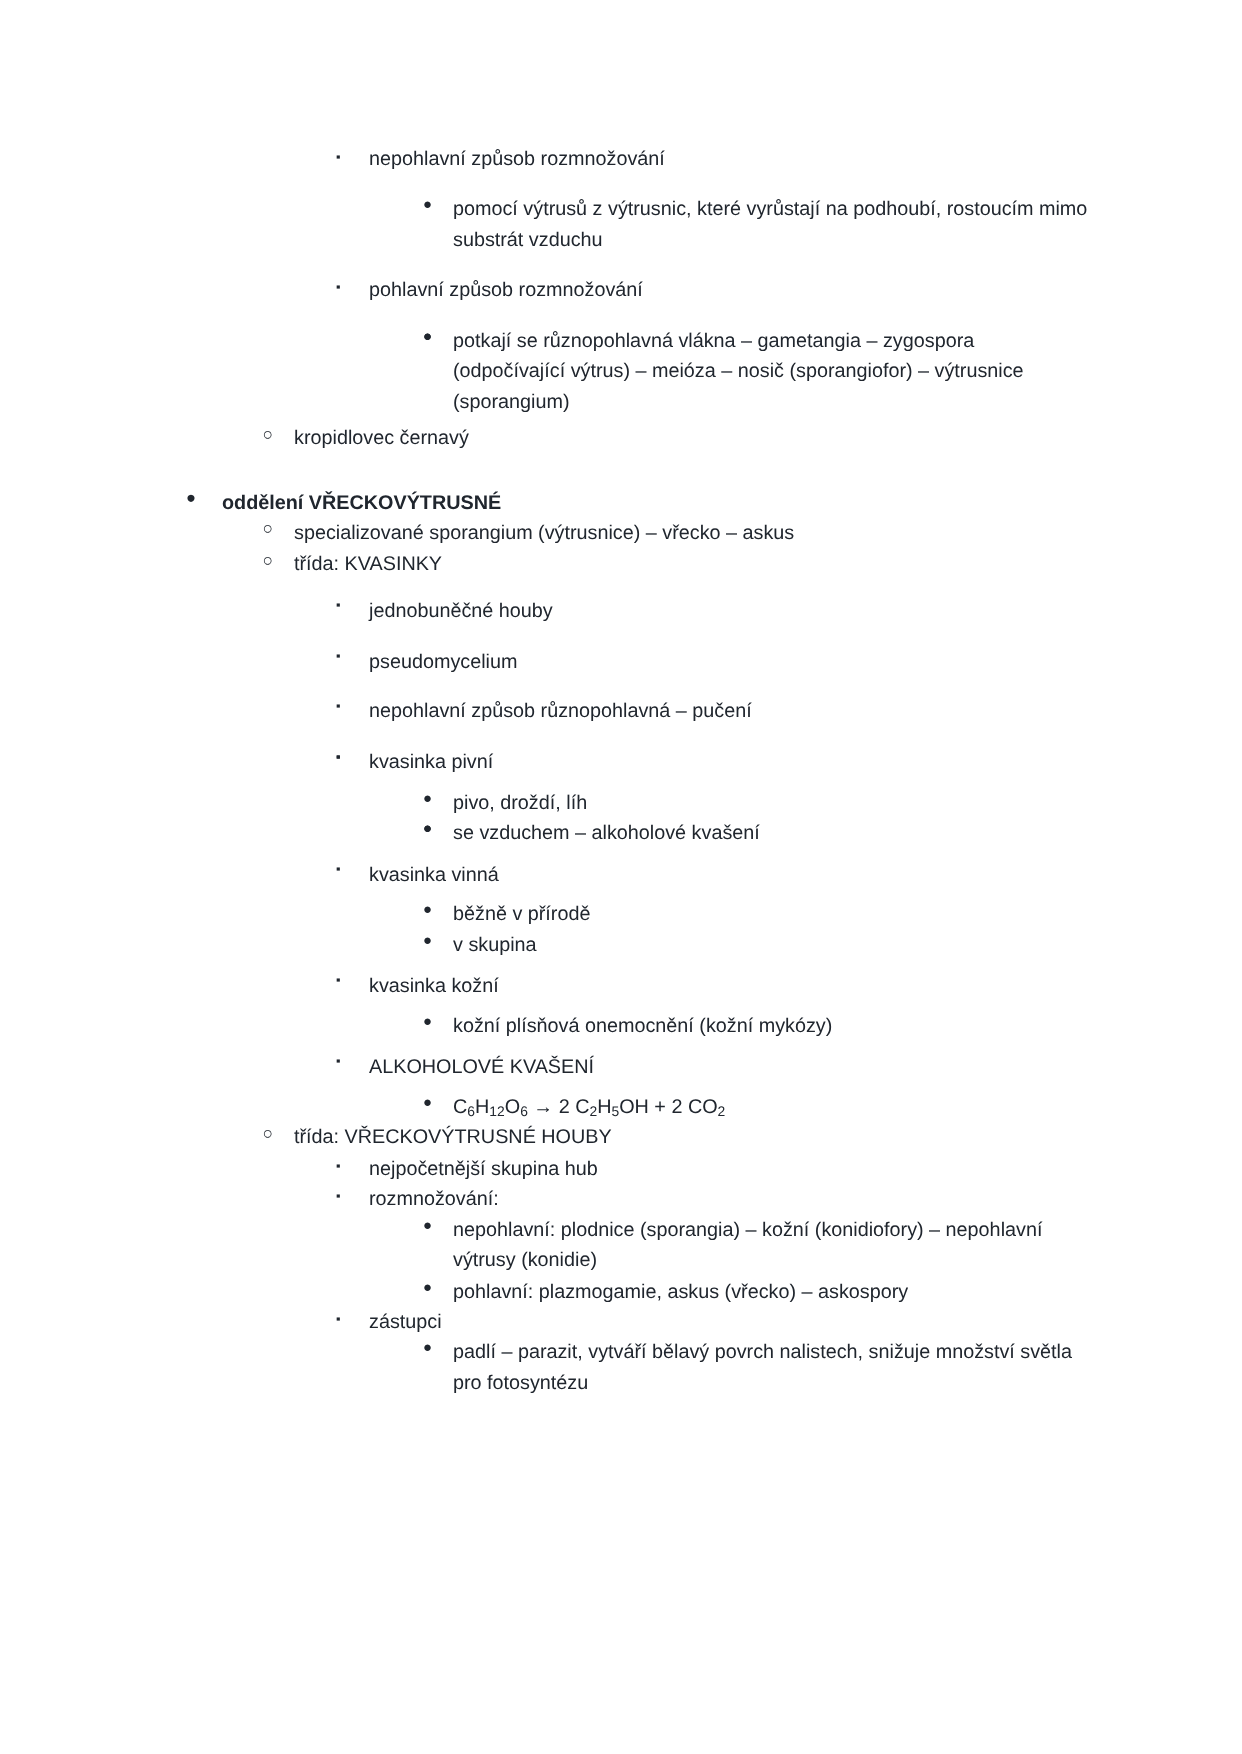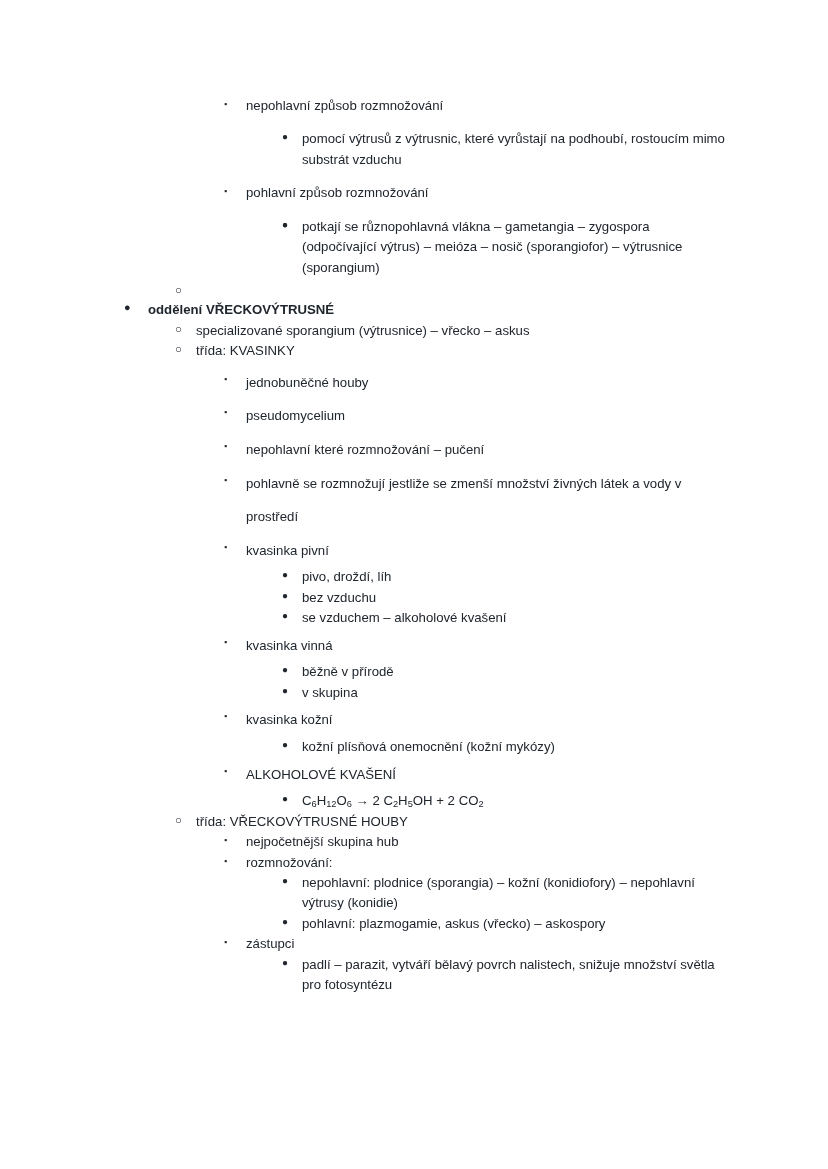--- a/index.html
+++ b/index.html
@@ -115,20 +115,21 @@
       <span class="bullet">●</span>
     </div>
 
     <div class="row l4 tight wide">
       <span class="bullet">●</span>
       <span class="txt">potkají se různopohlavná vlákna – gametangia – zygospora (odpočívající výtrus) – meióza – nosič (sporangiofor) – výtrusnice (sporangium)</span>
     </div>
 
     <div class="row l2 gap-sm">
       <span class="bullet">○</span>
+      <span class="txt">kropidlovec černavý</span>
     </div>
 
     <div class="row l1 gap-lg">
       <span class="bullet">●</span>
       <span class="txt">oddělení VŘECKOVÝTRUSNÉ</span>
     </div>
 
     <div class="row l2 tight">
       <span class="bullet">○</span>
       <span class="txt">specializované sporangium (výtrusnice) – vřecko – askus</span>
@@ -144,40 +145,38 @@
       <span class="txt">jednobuněčné houby</span>
     </div>
 
     <div class="row l3 loose tight">
       <span class="bullet" style="line-height:3.1">▪</span>
       <span class="txt">pseudomycelium</span>
     </div>
 
     <div class="row l3 loose tight">
       <span class="bullet" style="line-height:3.1">▪</span>
-      <span class="txt">nepohlavní které rozmnožování – pučení</span>
+      <span class="txt">nepohlavní způsob různopohlavná – pučení</span>
     </div>
 
     <div class="row l3 loose tight wide">
       <span class="bullet" style="line-height:3.1">▪</span>
-      <span class="txt">pohlavně se rozmnožují jestliže se zmenší množství živných látek a vody v prostředí</span>
     </div>
 
     <div class="row l3 loose tight">
       <span class="bullet" style="line-height:3.1">▪</span>
       <span class="txt">kvasinka pivní</span>
     </div>
 
     <div class="row l4 tight">
       <span class="bullet">●</span>
       <span class="txt">pivo, droždí, líh</span>
     </div>
     <div class="row l4 tight">
       <span class="bullet">●</span>
-      <span class="txt">bez vzduchu</span>
     </div>
     <div class="row l4 tight">
       <span class="bullet">●</span>
       <span class="txt">se vzduchem – alkoholové kvašení</span>
     </div>
 
     <div class="row l3 loose tight">
       <span class="bullet" style="line-height:3.1">▪</span>
       <span class="txt">kvasinka vinná</span>
     </div>

